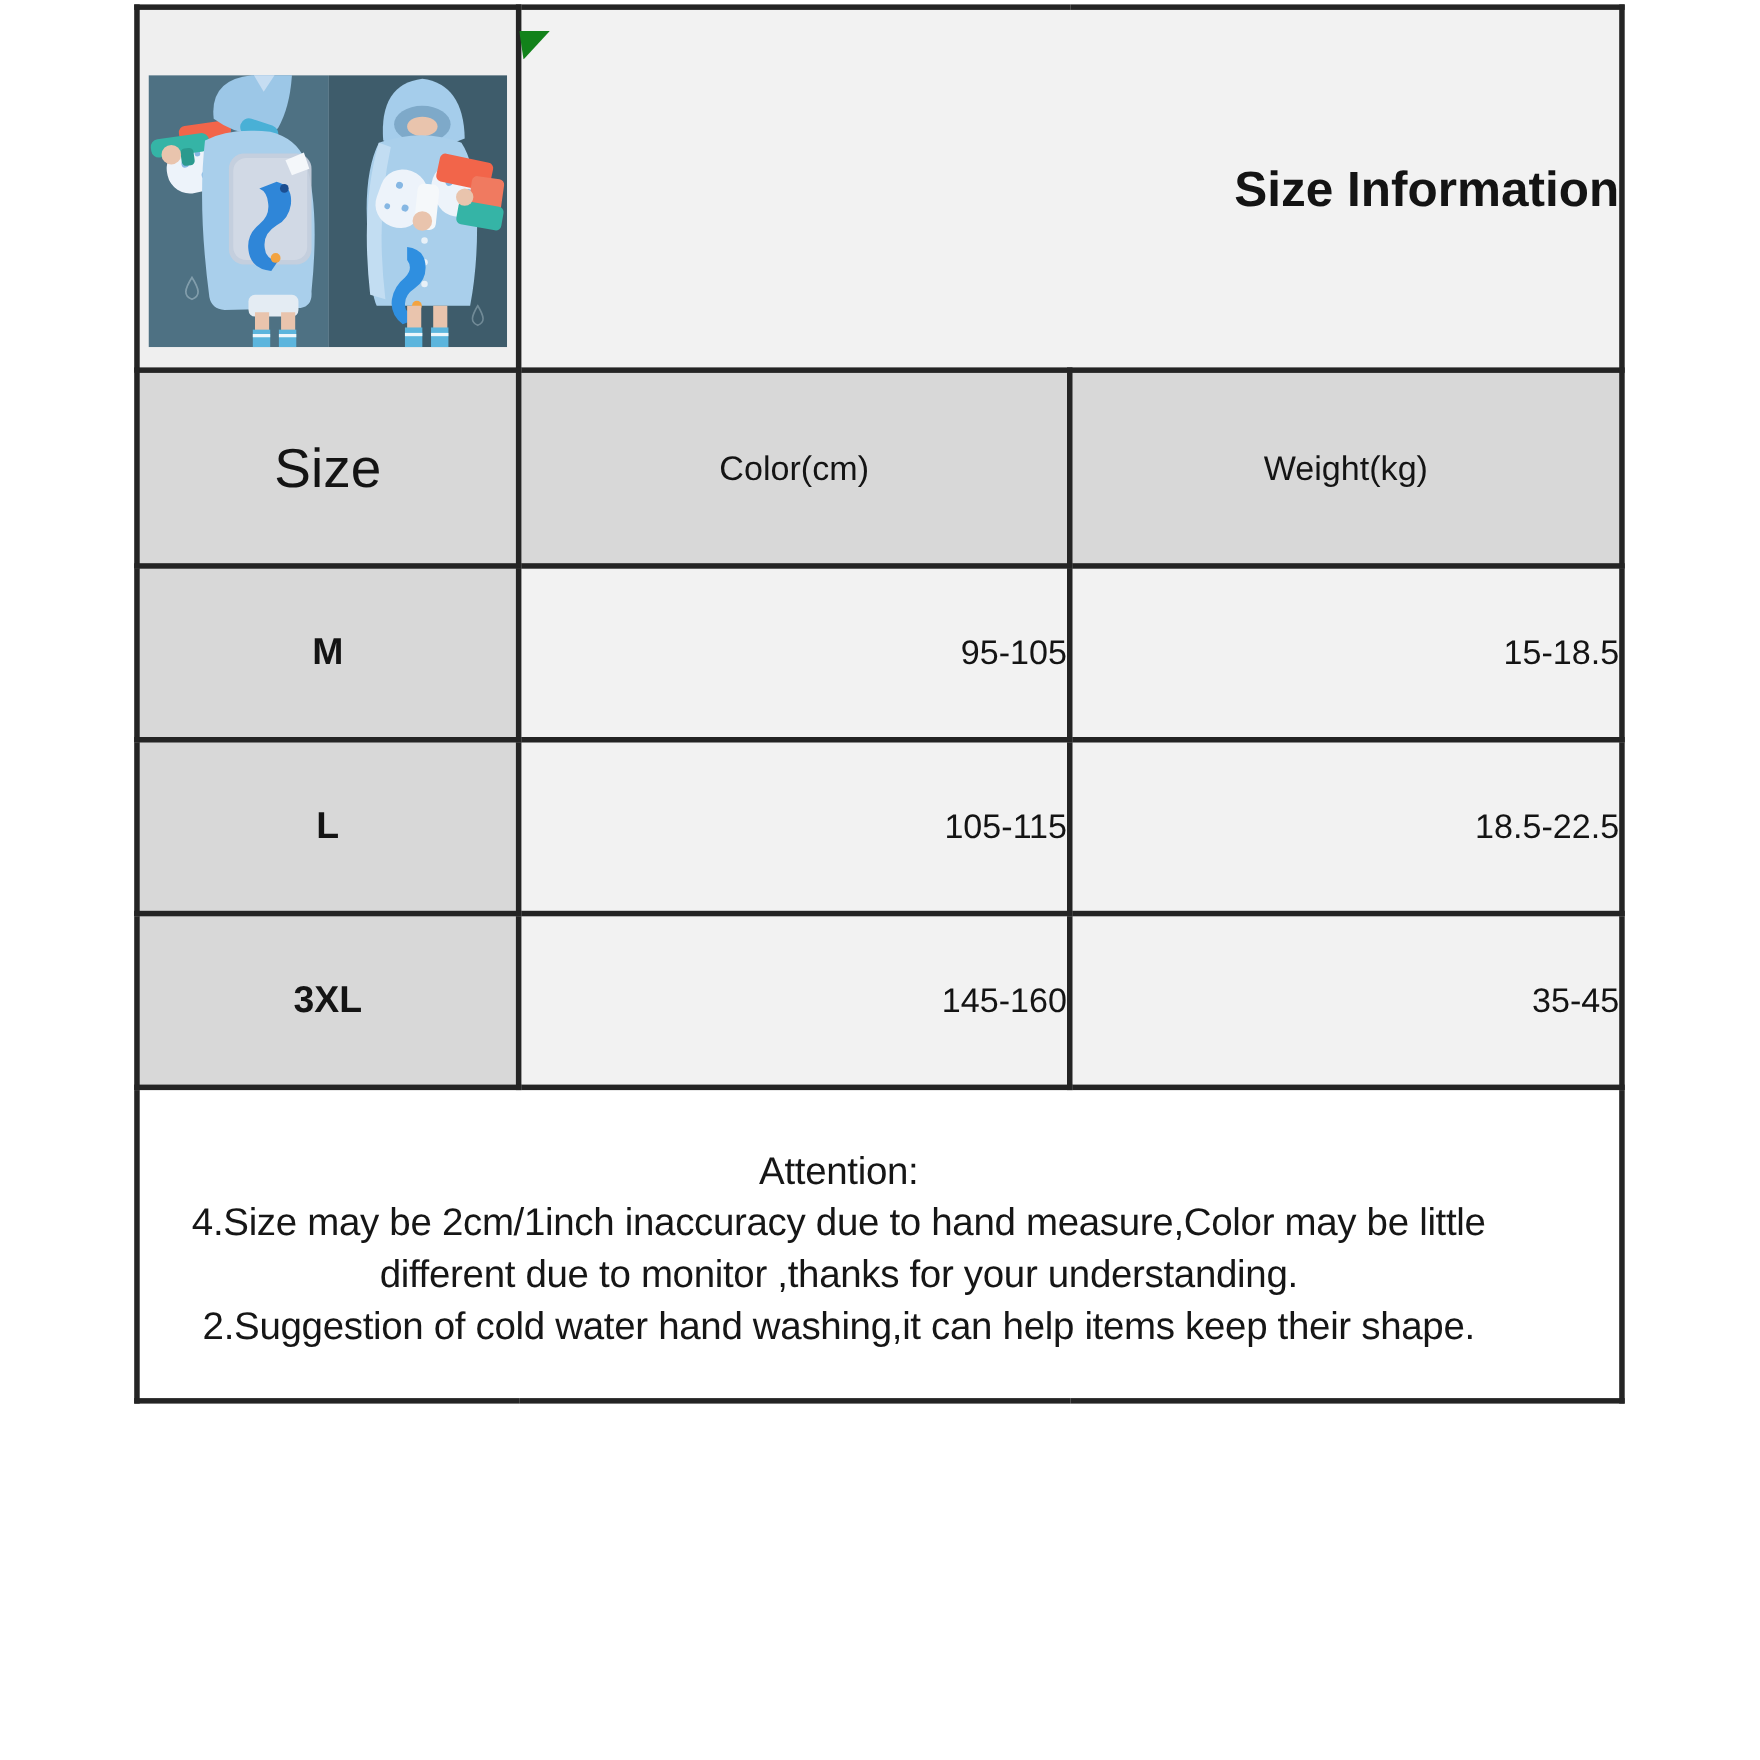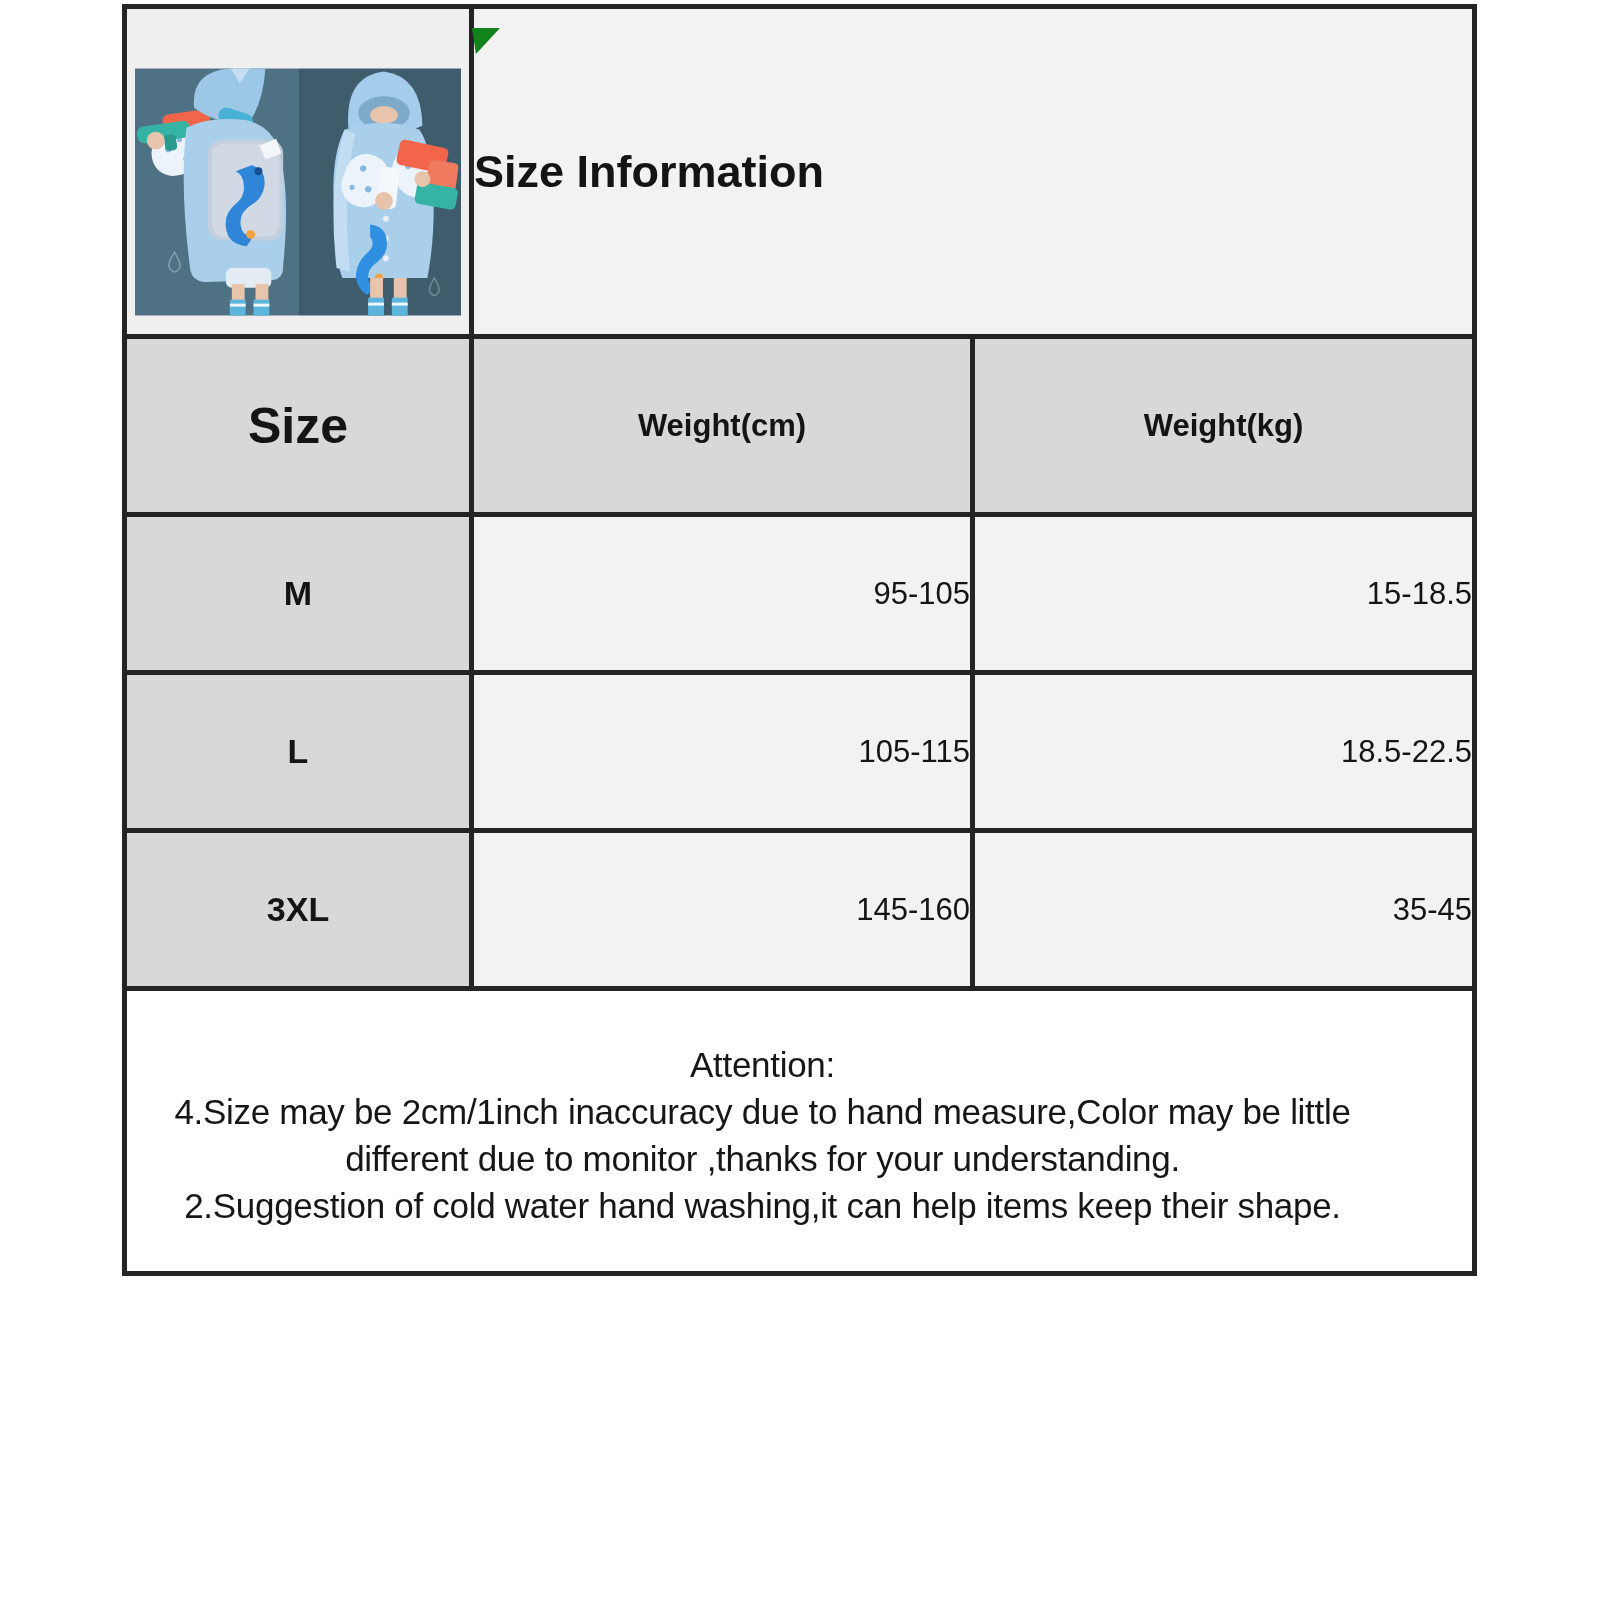--- a/index.html
+++ b/index.html
@@ -30,37 +30,37 @@
     vertical-align:top;
   }
   .photo{
     width:326px;height:250px;
     margin:40px auto 0 auto;
   }
   .title-cell{ background:#f2f2f2; }
   .title-inner{
     position:relative;
     height:287px;
-    display:flex;align-items:center;justify-content:flex-start;
+    display:flex;align-items:center;justify-content:flex-end;
   }
   .corner-marker{
     position:absolute;
     left:-2px;top:0;
     width:28px;height:26px;
     background:#12821a;
     clip-path:polygon(0 0,100% 0,14% 100%);
   }
   .title-text{
     font-size:45px;font-weight:bold;letter-spacing:0px;
   }
   
   .r-cols td{
     background:#d8d8d8;
     height:173px;
-    font-weight:bold;
+    font-weight:normal;
     font-size:31px;
   }
   .r-cols td.size-h{ font-size:50px; }
   
   .r-data td{ height:153px; }
   .r-data .lbl{
     background:#d8d8d8;
     font-weight:bold;
     font-size:34px;
   }
@@ -181,21 +181,21 @@
         <td class="title-cell" colspan="2">
           <div class="title-inner">
             <span class="corner-marker"></span>
             <span class="title-text">Size Information</span>
           </div>
         </td>
       </tr>
 
       <tr class="r-cols">
         <td class="size-h">Size</td>
-        <td>Weight(cm)</td>
+        <td>Color(cm)</td>
         <td>Weight(kg)</td>
       </tr>
 
       <tr class="r-data">
         <td class="lbl">M</td>
         <td class="val">95-105</td>
         <td class="val">15-18.5</td>
       </tr>
       <tr class="r-data">
         <td class="lbl">L</td>

